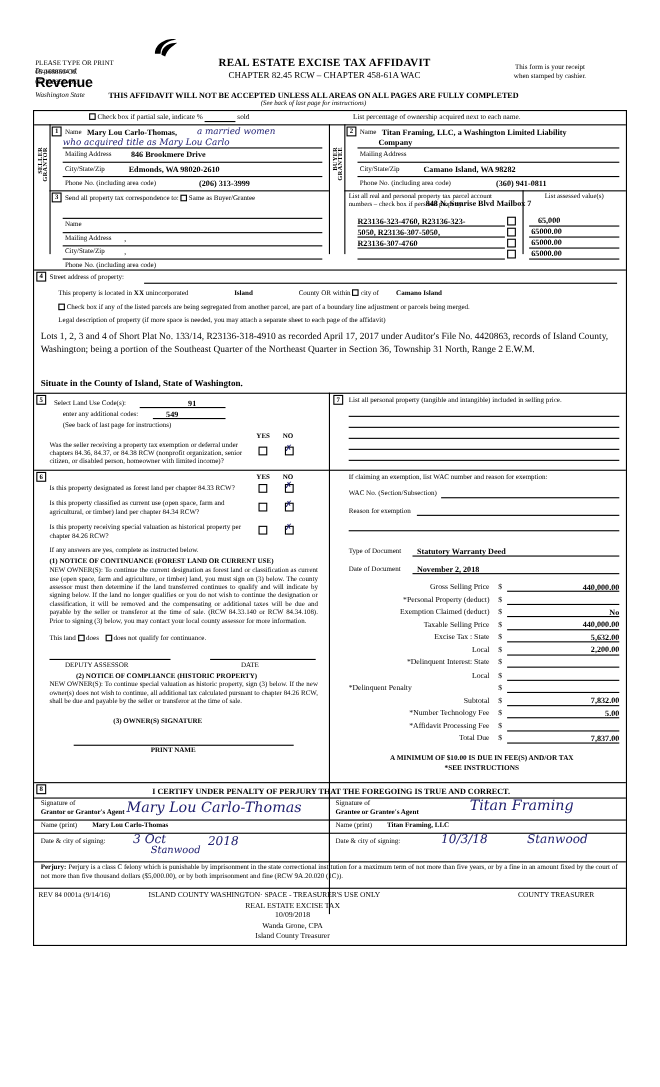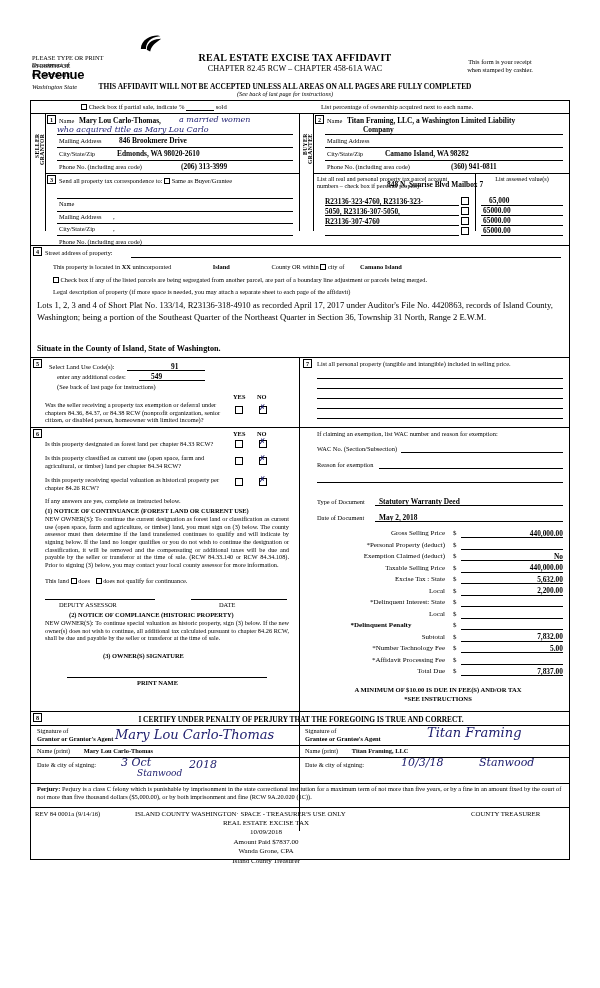--- a/index.html
+++ b/index.html
@@ -136,21 +136,21 @@
     <div class="cell" style="left:82px; top:124px; font-size:7px;">,</div>
     <div class="line" style="left:26px; top:134px; width:236px;"></div>
     <div class="cell lbl" style="left:28px; top:137px;">Phone No. (including area code)</div>
 
     <div class="hr" style="left:282px; top:12px; width:1px; height:118px;"></div>
     <div class="vside" style="left:271px; top:22px; height:42px;"><span>BUYER</span></div>
     <div class="vside" style="left:276px; top:22px; height:52px;"><span>GRANTEE</span></div>
     <div class="numbox" style="left:284px; top:14px;">2</div>
     <div class="cell lbl" style="left:296px; top:16px;">Name</div>
     <div class="cell val" style="left:316px; top:15px;">Titan Framing, LLC, a Washington Limited Liability</div>
-    <div class="cell val" style="left:332px; top:24px;">Company</div>
+    <div class="cell val" style="left:313px; top:24px;">Company</div>
     <div class="line" style="left:294px; top:33px; width:238px;"></div>
     <div class="cell lbl" style="left:296px; top:36px;">Mailing Address</div>
     <div class="cell val" style="left:356px; top:35px;margin-top:44px;">848 N. Sunrise Blvd Mailbox 7</div>
     <div class="line" style="left:294px; top:46px; width:238px;"></div>
     <div class="cell lbl" style="left:296px; top:49px;">City/State/Zip</div>
     <div class="cell val" style="left:354px; top:48px;">Camano Island, WA 98282</div>
     <div class="line" style="left:294px; top:59px; width:238px;"></div>
     <div class="cell lbl" style="left:296px; top:62px;">Phone No. (including area code)</div>
     <div class="cell val" style="left:420px; top:61px;">(360) 941-0811</div>
     <div class="hr" style="left:282px; top:72px; width:256px; height:1px;"></div>
@@ -268,21 +268,21 @@
     <div class="cell lbl" style="left:286px; top:344px;">WAC No. (Section/Subsection)</div>
     <div class="line" style="left:370px; top:351px; width:162px;"></div>
     <div class="cell lbl" style="left:286px; top:360px;">Reason for exemption</div>
     <div class="line" style="left:348px; top:367px; width:184px;"></div>
     <div class="line" style="left:286px; top:381px; width:246px;"></div>
 
     <div class="cell lbl" style="left:286px; top:397px;">Type of Document</div>
     <div class="cell val" style="left:348px; top:396px;">Statutory Warranty Deed</div>
     <div class="line" style="left:344px; top:404px; width:188px;"></div>
     <div class="cell lbl" style="left:286px; top:413px;">Date of Document</div>
-    <div class="cell val" style="left:348px; top:412px;">May 2, 2018</div>
+    <div class="cell val" style="left:348px; top:412px;">November 2, 2018</div>
     <div class="line" style="left:344px; top:420px; width:188px;"></div>
 
     <div id="money-rows">
         <div class="cell" style="left: 286px; top: 428px; width: 128px; text-align: right; font-size: 7px;">Gross Selling Price</div>
         <div class="cell" style="left: 422px; top: 428px; font-size: 7px;">$</div>
         <div class="cell val" style="left: 440px; top: 427.5px; width: 92px; text-align: right; font-size: 7.4px;">440,000.00</div>
         <div class="line" style="left: 430px; top: 436px; width: 102px;"></div>
         <div class="cell" style="left: 286px; top: 439.5px; width: 128px; text-align: right; font-size: 7px;">*Personal Property (deduct)</div>
         <div class="cell" style="left: 422px; top: 439.5px; font-size: 7px;">$</div>
         <div class="cell val" style="left: 440px; top: 439px; width: 92px; text-align: right; font-size: 7.4px;"></div>
@@ -304,21 +304,21 @@
         <div class="cell val" style="left: 440px; top: 485px; width: 92px; text-align: right; font-size: 7.4px;">2,200.00</div>
         <div class="line" style="left: 430px; top: 493.5px; width: 102px;"></div>
         <div class="cell" style="left: 286px; top: 497px; width: 128px; text-align: right; font-size: 7px;">*Delinquent Interest: State</div>
         <div class="cell" style="left: 422px; top: 497px; font-size: 7px;">$</div>
         <div class="cell val" style="left: 440px; top: 496.5px; width: 92px; text-align: right; font-size: 7.4px;"></div>
         <div class="line" style="left: 430px; top: 505px; width: 102px;"></div>
         <div class="cell" style="left: 286px; top: 508.5px; width: 128px; text-align: right; font-size: 7px;">Local</div>
         <div class="cell" style="left: 422px; top: 508.5px; font-size: 7px;">$</div>
         <div class="cell val" style="left: 440px; top: 508px; width: 92px; text-align: right; font-size: 7.4px;"></div>
         <div class="line" style="left: 430px; top: 516.5px; width: 102px;"></div>
-        <div class="cell" style="left: 286px; top: 520px; width: 128px; text-align: center; font-size: 7px; font-weight: bold;">*Delinquent Penalty</div>
+        <div class="cell" style="left: 286px; top: 520px; width: 128px; text-align: left; font-size: 7px;">*Delinquent Penalty</div>
         <div class="cell" style="left: 422px; top: 520px; font-size: 7px;">$</div>
         <div class="cell val" style="left: 440px; top: 519.5px; width: 92px; text-align: right; font-size: 7.4px;"></div>
         <div class="line" style="left: 430px; top: 528px; width: 102px;"></div>
         <div class="cell" style="left: 286px; top: 531.5px; width: 128px; text-align: right; font-size: 7px;">Subtotal</div>
         <div class="cell" style="left: 422px; top: 531.5px; font-size: 7px;">$</div>
         <div class="cell val" style="left: 440px; top: 531px; width: 92px; text-align: right; font-size: 7.4px;">7,832.00</div>
         <div class="line" style="left: 430px; top: 539.5px; width: 102px;"></div>
         <div class="cell" style="left: 286px; top: 543px; width: 128px; text-align: right; font-size: 7px;">*Number Technology Fee</div>
         <div class="cell" style="left: 422px; top: 543px; font-size: 7px;">$</div>
         <div class="cell val" style="left: 440px; top: 542.5px; width: 92px; text-align: right; font-size: 7.4px;">5.00</div>
@@ -375,18 +375,17 @@
       <span>Perjury is a class C felony which is punishable by imprisonment in the state correctional institution for a maximum term of not more than five years, or by a fine in an amount fixed by the court of not more than five thousand dollars ($5,000.00), or by both imprisonment and fine (RCW 9A.20.020 (1C)).</span>
     </div>
     <div class="hr" style="left:0; top:706px; width:538px; height:1px;"></div>
 
     <div class="cell" style="left:4px; top:709px; font-size:6.6px;">REV 84 0001a (9/14/16)</div>
     <div class="cell" style="left:104px; top:709px; font-size:6.8px;">ISLAND COUNTY WASHINGTON· SPACE - TREASURER'S USE ONLY</div>
     <div class="cell" style="left:440px; top:709px; font-size:6.8px;">COUNTY TREASURER</div>
     <div class="trcenter" style="position:absolute; left:110px; top:718px; width:250px; font-size:7px;">
       <div>REAL ESTATE EXCISE TAX</div>
       <div>10/09/2018</div>
-      <div>Amount Paid $7837.00</div>
       <div>Wanda Grone, CPA</div>
       <div>Island County Treasurer</div>
     </div>
   </div>
 </div>
 
 </body></html>

